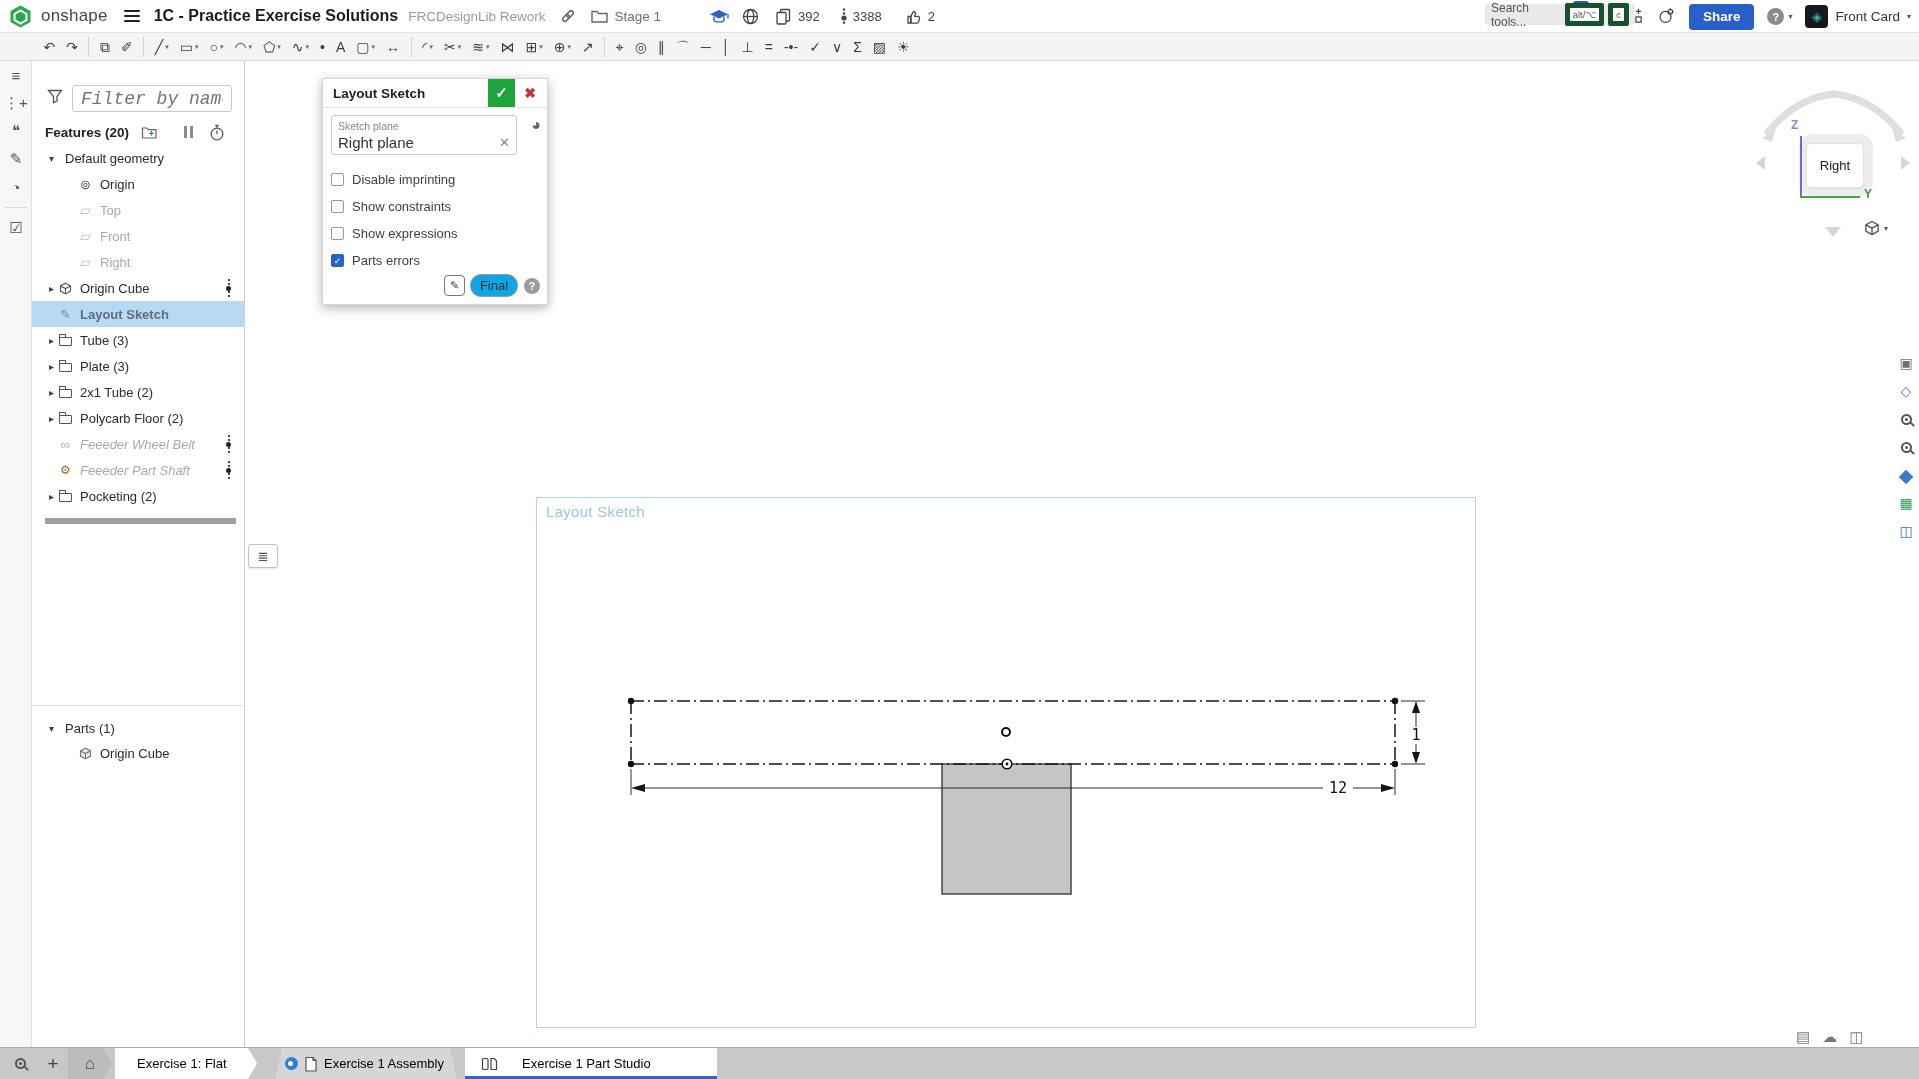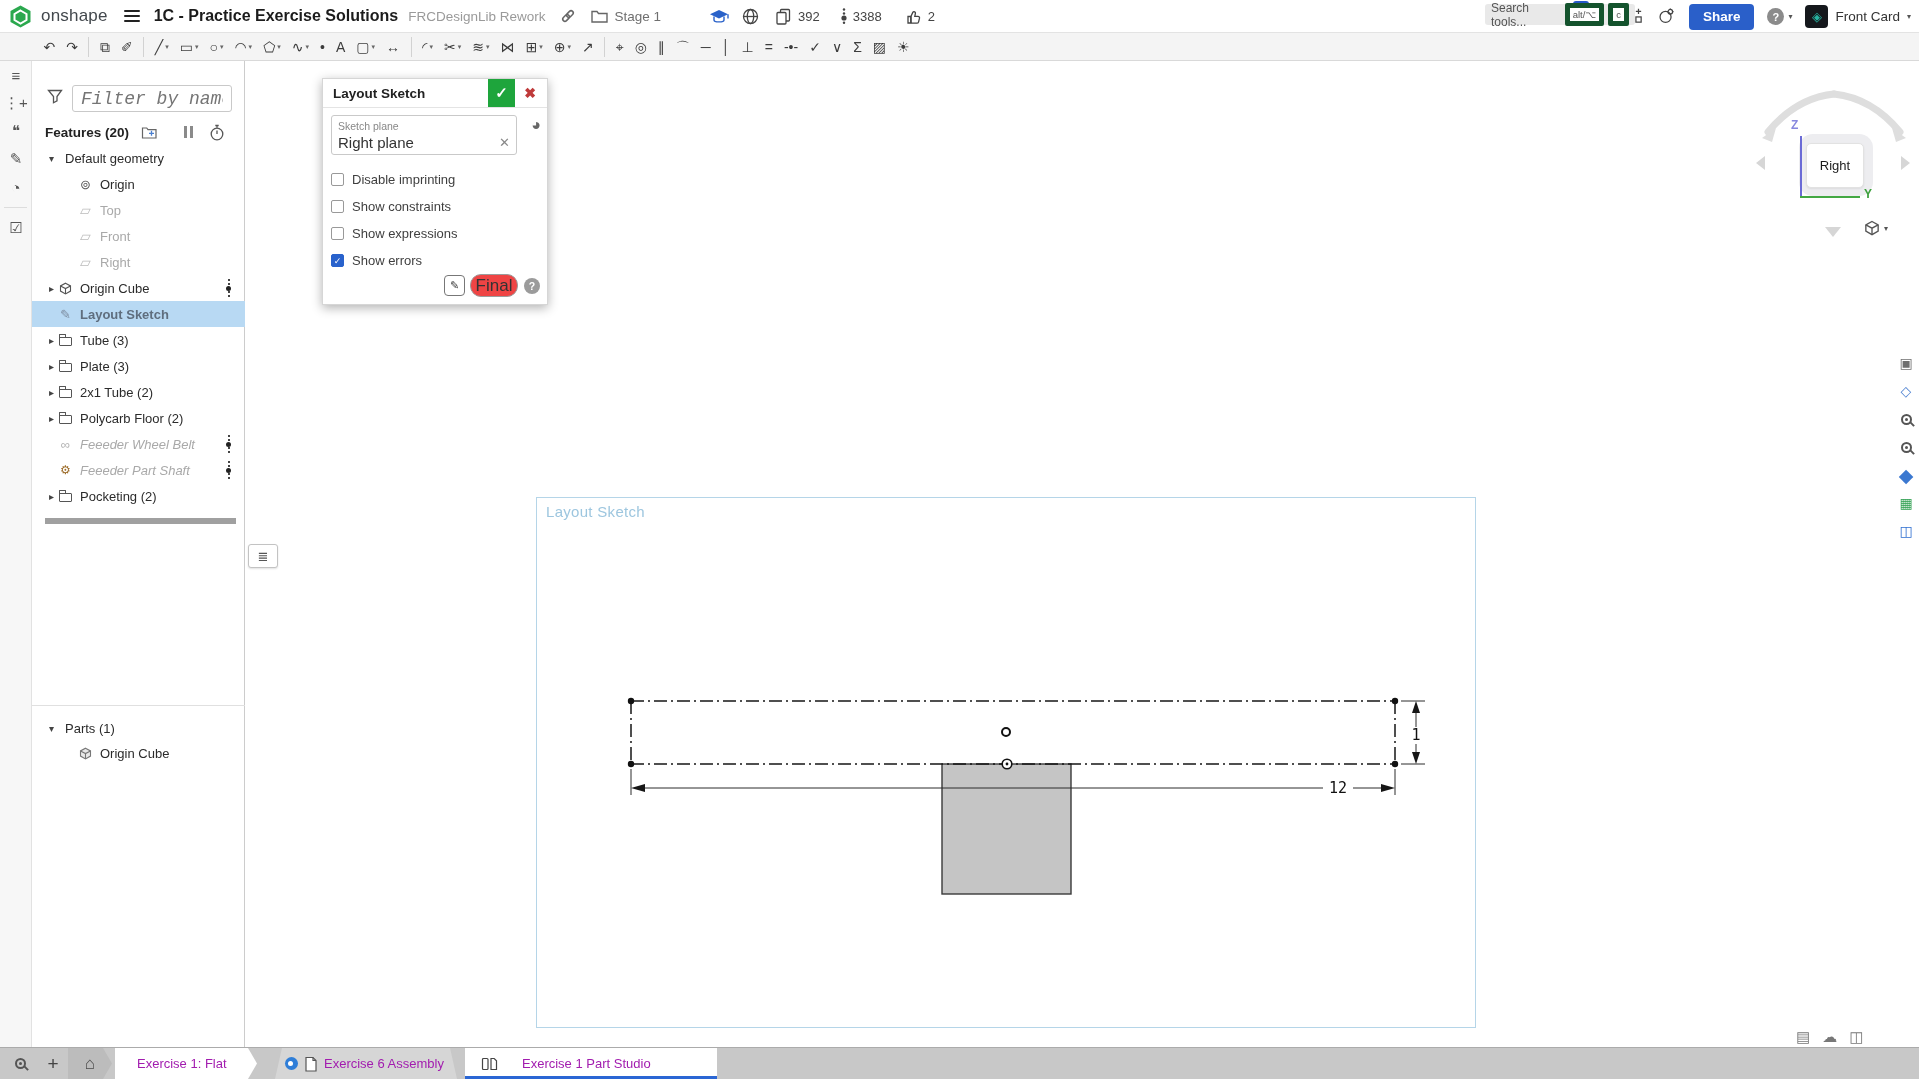--- a/index.html
+++ b/index.html
@@ -113,21 +113,21 @@
   .field-clear{position:absolute;right:6px;top:19px;color:#888;font-size:13px}
   .dlg-clock{position:absolute;right:6px;top:38px;font-size:16px;color:#666;line-height:1}
   .cbx-row{position:absolute;left:8px;display:flex;align-items:center;gap:8px}
   .cbx{width:13px;height:13px;border:1px solid #999;border-radius:2px;background:#fff;
     display:flex;align-items:center;justify-content:center;font-size:9px;color:#fff}
   .cbx.on{background:#2962cc;border-color:#2962cc}
   .cbx-lbl{font-size:13px;color:#3f3f3f}
   .dlg-sketchbtn{position:absolute;left:121px;top:196px;width:21px;height:21px;border:1.3px solid #777;
     border-radius:4px;display:flex;align-items:center;justify-content:center;font-size:11px;color:#444}
   .dlg-final{position:absolute;left:147px;top:195px;width:48px;height:23px;border:1px solid #9b9b9b;
-    border-radius:11px;background:#ef4444;font-size:17px;color:#333;display:flex;align-items:center;justify-content:center}
+    border-radius:11px;background:#0ea5e9;font-size:13px;color:#333;display:flex;align-items:center;justify-content:center}
   .dlg-help{position:absolute;left:201px;top:199px;width:16px;height:16px;border-radius:50%;background:#9b9b9b;
     color:#fff;font-size:10.5px;font-weight:bold;display:flex;align-items:center;justify-content:center}
 
   
   #viewcube{position:absolute;left:1748px;top:84px;width:172px;height:170px;z-index:2}
   .vc-tri{width:0;height:0;position:absolute}
   .vc-frame{position:absolute;left:51px;top:50px;width:74px;height:62px;background:#ededf0;border-radius:14px}
   .vc-face{position:absolute;left:58px;top:59px;width:58px;height:45px;background:#fff;border:1px solid #e2e2e2;
     border-radius:5px;box-shadow:0 1px 2px rgba(0,0,0,.08);display:flex;align-items:center;justify-content:center;
     font-size:13px;color:#1c1c1c}
@@ -150,21 +150,21 @@
   .mag::after{content:"";position:absolute;width:6px;height:2px;background:#555;transform:rotate(45deg);right:-5px;bottom:-2px}
 
   
   #tabbar{position:absolute;left:0;top:1047px;width:1919px;height:32px;background:#c8c8c8;
     border-top:1px solid #ababab;display:flex;align-items:stretch}
   .tabsearch{width:40px;display:flex;align-items:center;justify-content:center}
   .tab-plus{width:26px;display:flex;align-items:center;justify-content:center;font-size:19px;color:#444}
   .flag{clip-path:polygon(0 0,calc(100% - 9px) 0,100% 50%,calc(100% - 9px) 100%,0 100%)}
   .home-tab{width:44px;background:#bcbcbc;display:flex;align-items:center;justify-content:center;
     font-size:17px;color:#4a4a4a;margin-left:2px}
-  .tab{display:flex;align-items:center;font-size:13px;color:#a21caf;white-space:nowrap}
+  .tab{display:flex;align-items:center;font-size:13px;color:#000000;white-space:nowrap}
   .tab1{background:#fff;width:142px;padding-left:22px;margin-left:3px}
   .tab2{background:#d6d6d6;width:182px;padding-left:10px;gap:6px;margin-left:18px;
     clip-path:polygon(7px 0,calc(100% - 7px) 0,100% 100%,0 100%)}
   .tab3{background:#fff;width:252px;padding-left:16px;gap:24px;margin-left:8px;position:relative}
   .tab3::after{content:"";position:absolute;left:0;right:0;bottom:0;height:3px;background:#2a66d4}
   .asm-circle{width:13px;height:13px;border-radius:50%;background:#2f7ed8;position:relative;flex:none}
   .asm-circle::before{content:"";position:absolute;left:3px;top:4px;width:5px;height:5px;border-radius:50%;background:#fff}
 </style>
 </head>
 <body>
@@ -634,21 +634,21 @@
   <div class="cbx-row" style="top:120px">
     <span class="cbx"></span>
     <span class="cbx-lbl">Show constraints</span>
   </div>
   <div class="cbx-row" style="top:147px">
     <span class="cbx"></span>
     <span class="cbx-lbl">Show expressions</span>
   </div>
   <div class="cbx-row" style="top:174px">
     <span class="cbx on">✓</span>
-    <span class="cbx-lbl">Show errors</span>
+    <span class="cbx-lbl">Parts errors</span>
   </div>
 
   <button class="dlg-sketchbtn">✎</button>
   <button class="dlg-final">Final</button>
   <span class="dlg-help">?</span>
 </div>
 
 <div id="viewcube">
   <svg width="172" height="60" style="position:absolute;left:0;top:0">
     <path d="M20 48 Q48 14 86 10" fill="none" stroke="#dedede" stroke-width="7" stroke-linecap="round"></path>
@@ -703,21 +703,21 @@
     <span>Exercise 1: Flat</span>
   </button>
   <button class="tab tab2">
     <span class="asm-circle"></span>
     <span style="display:inline-flex">
       <svg width="14" height="16" viewBox="0 0 14 16">
           <path d="M2 1.5h7l3 3V15H2z" fill="#fff" stroke="#555" stroke-width="1.2"></path>
           <path d="M9 1.5v3h3" fill="none" stroke="#555" stroke-width="1.2"></path>
         </svg>
     </span>
-    <span>Exercise 6 Assembly</span>
+    <span>Exercise 1 Assembly</span>
   </button>
   <button class="tab tab3">
     <span style="display:inline-flex">
       <svg width="17" height="16" viewBox="0 0 17 16" fill="none" stroke="#444" stroke-width="1.2">
           <rect x="1.5" y="2.5" width="5.5" height="11" rx="1"></rect>
           <path d="M10 2.5h3.2l2.3 2.3V13.5H10z"></path>
         </svg>
     </span>
     <span>Exercise 1 Part Studio</span>
   </button>

